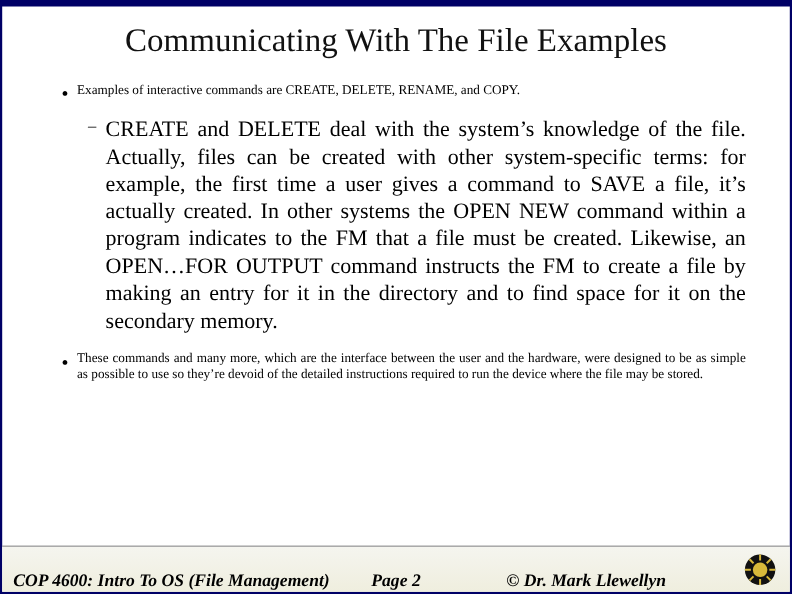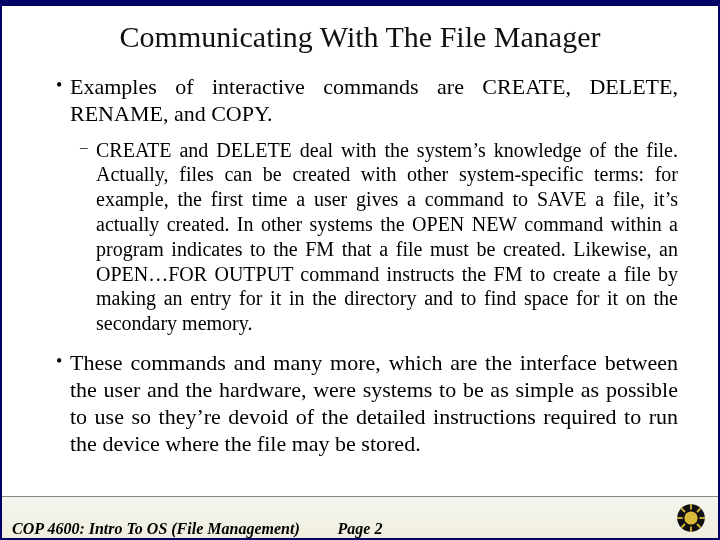--- a/index.html
+++ b/index.html
@@ -18,21 +18,21 @@
     padding: 14px 20px 6px;
     font-weight: normal;
   }
   .content {
     flex: 1;
     padding: 6px 40px 0 54px;
     color: #000;
   }
   .bullet-row { display: flex; margin: 8px 0 10px; }
   .dot { width: 14px; flex: 0 0 14px; font-size: 18px; line-height: 22px; }
-  .b1 { font-size: 22px; line-height: 1.22; text-align: justify; }
+  .b1 { font-size: 12px; line-height: 1.22; text-align: justify; }
   .sub-row { display: flex; margin: 4px 0 14px 24px; }
   .dash { width: 16px; flex: 0 0 16px; font-size: 15px; line-height: 19px; }
   .sub { font-size: 20px; line-height: 1.24; text-align: justify; }
   .footer {
     height: 42px;
     border-top: 1px solid #888;
     background: linear-gradient(#f5f5ef, #efeede);
     display: flex; align-items: flex-end;
     font-style: italic;
     font-weight: bold;
@@ -47,44 +47,45 @@
   .footer .logo {
     position: absolute; right: 12px; top: 50%; transform: translateY(-50%);
     width: 30px; height: 30px;
   }
   .footer .logo svg { width: 30px; height: 30px; display: block; }
 </style>
 </head>
 <body>
 
 <div class="slide">
-  <h1 class="title">Communicating With The File Manager</h1>
+  <h1 class="title">Communicating With The File Examples</h1>
 
   <div class="content">
 
     <div class="bullet-row">
       <div class="dot">•</div>
       <div class="b1">Examples of interactive commands are CREATE, DELETE, RENAME, and COPY.</div>
     </div>
 
     <div class="sub-row">
       <div class="dash">–</div>
       <div class="sub">CREATE and DELETE deal with the system’s knowledge of the file.  Actually, files can be created with other system-specific terms: for example, the first time a user gives a command to SAVE a file, it’s actually created.  In other systems the OPEN NEW command within a program indicates to the FM that a file must be created.  Likewise, an OPEN…FOR OUTPUT command instructs the FM to create a file by making an entry for it in the directory and to find space for it on the secondary memory.</div>
     </div>
 
     <div class="bullet-row">
       <div class="dot">•</div>
-      <div class="b1">These commands and many more, which are the interface between the user and the hardware, were systems to be as simple as possible to use so they’re devoid of the detailed instructions required to run the device where the file may be stored.</div>
+      <div class="b1">These commands and many more, which are the interface between the user and the hardware, were designed to be as simple as possible to use so they’re devoid of the detailed instructions required to run the device where the file may be stored.</div>
     </div>
 
   </div>
 
   <div class="footer">
     <span class="course">COP 4600: Intro To OS  (File Management)</span>
     <span class="page">Page 2</span>
+    <span class="copy">© Dr. Mark Llewellyn</span>
     <span class="logo">
       <svg viewBox="0 0 100 100">
         <circle cx="50" cy="50" r="46" fill="#111"></circle>
         <circle cx="50" cy="50" r="22" fill="#d8b93a"></circle>
         <g stroke="#d8b93a" stroke-width="6" fill="none">
           <line x1="50" y1="4" x2="50" y2="22"></line>
           <line x1="50" y1="78" x2="50" y2="96"></line>
           <line x1="4" y1="50" x2="22" y2="50"></line>
           <line x1="78" y1="50" x2="96" y2="50"></line>
           <line x1="18" y1="18" x2="30" y2="30"></line>

